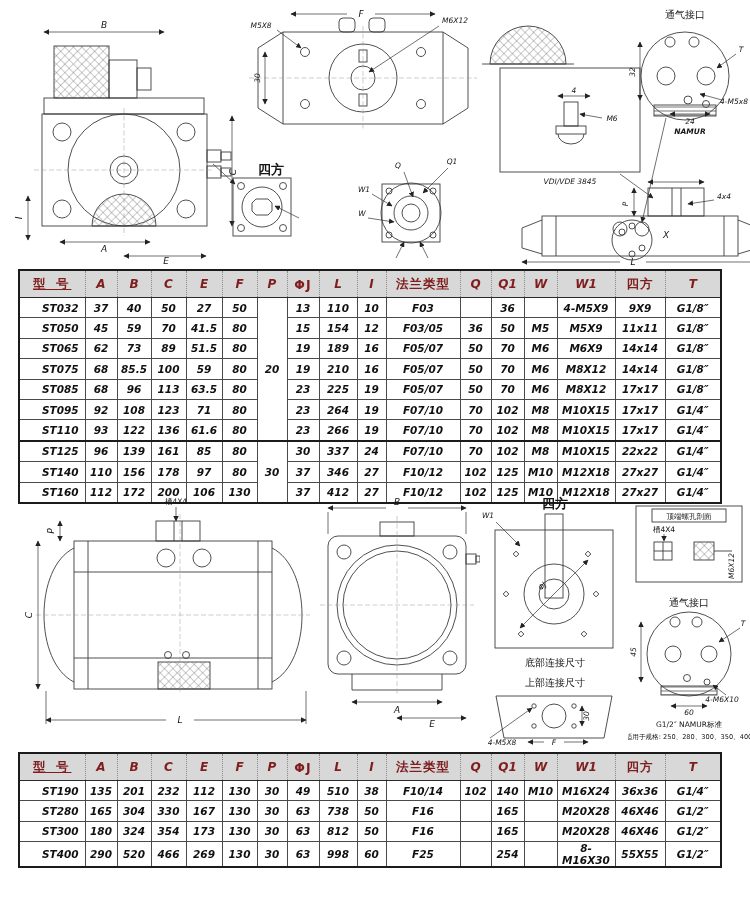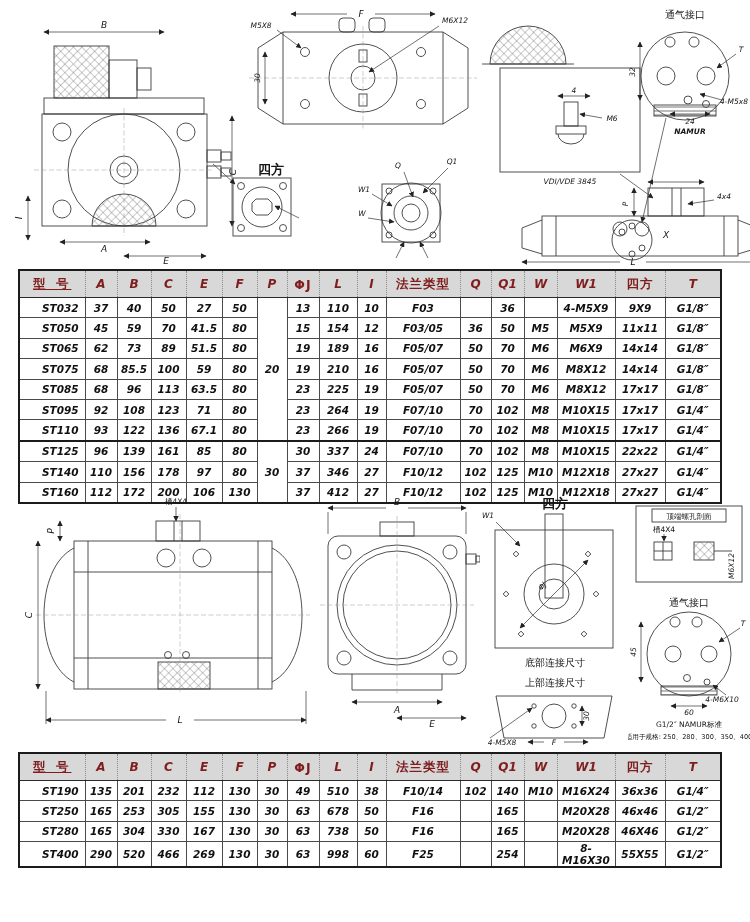--- a/index.html
+++ b/index.html
@@ -370,21 +370,21 @@
           <td>M8</td>
           <td>M10X15</td>
           <td>17x17</td>
           <td>G1/4″</td>
         </tr>
         <tr>
           <td class="model">ST110</td>
           <td>93</td>
           <td>122</td>
           <td>136</td>
-          <td>67.1</td>
+          <td>61.6</td>
           <td>80</td>
           <td>23</td>
           <td>266</td>
           <td>19</td>
           <td>F07/10</td>
           <td>70</td>
           <td>102</td>
           <td>M8</td>
           <td>M10X15</td>
           <td>17x17</td>
@@ -651,58 +651,58 @@
           <td>38</td>
           <td>F10/14</td>
           <td>102</td>
           <td>140</td>
           <td>M10</td>
           <td>M16X24</td>
           <td>36x36</td>
           <td>G1/4″</td>
         </tr>
         <tr>
-          <td class="model">ST250</td>
-          <td>165</td>
-          <td>253</td>
-          <td>305</td>
-          <td>155</td>
-          <td>130</td>
-          <td>30</td>
-          <td>63</td>
-          <td>678</td>
-          <td>50</td>
-          <td>F16</td>
-          <td></td>
-          <td>165</td>
-          <td></td>
-          <td>M20X28</td>
-          <td>46x46</td>
-          <td>G1/2″</td>
-        </tr>
-        <tr>
           <td class="model">ST280</td>
           <td>165</td>
           <td>304</td>
           <td>330</td>
           <td>167</td>
           <td>130</td>
           <td>30</td>
           <td>63</td>
           <td>738</td>
           <td>50</td>
           <td>F16</td>
           <td></td>
           <td>165</td>
           <td></td>
           <td>M20X28</td>
           <td>46X46</td>
           <td>G1/2″</td>
         </tr>
         <tr>
+          <td class="model">ST300</td>
+          <td>180</td>
+          <td>324</td>
+          <td>354</td>
+          <td>173</td>
+          <td>130</td>
+          <td>30</td>
+          <td>63</td>
+          <td>812</td>
+          <td>50</td>
+          <td>F16</td>
+          <td></td>
+          <td>165</td>
+          <td></td>
+          <td>M20X28</td>
+          <td>46X46</td>
+          <td>G1/2″</td>
+        </tr>
+        <tr>
           <td class="model">ST400</td>
           <td>290</td>
           <td>520</td>
           <td>466</td>
           <td>269</td>
           <td>130</td>
           <td>30</td>
           <td>63</td>
           <td>998</td>
           <td>60</td>

